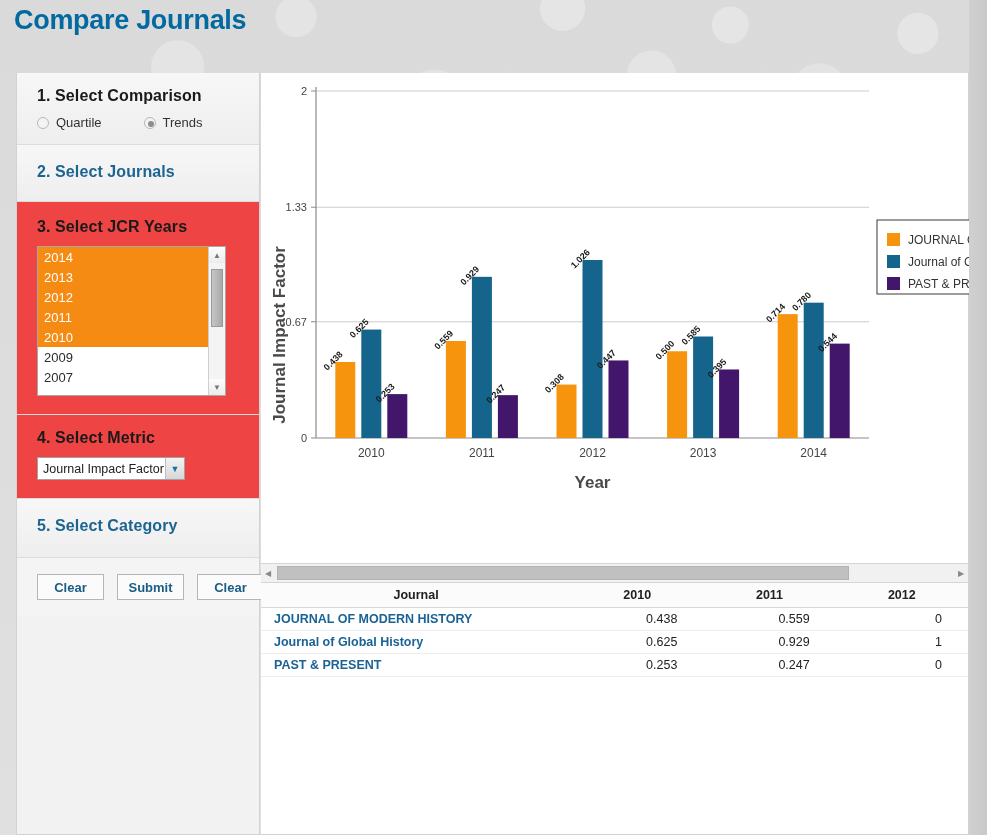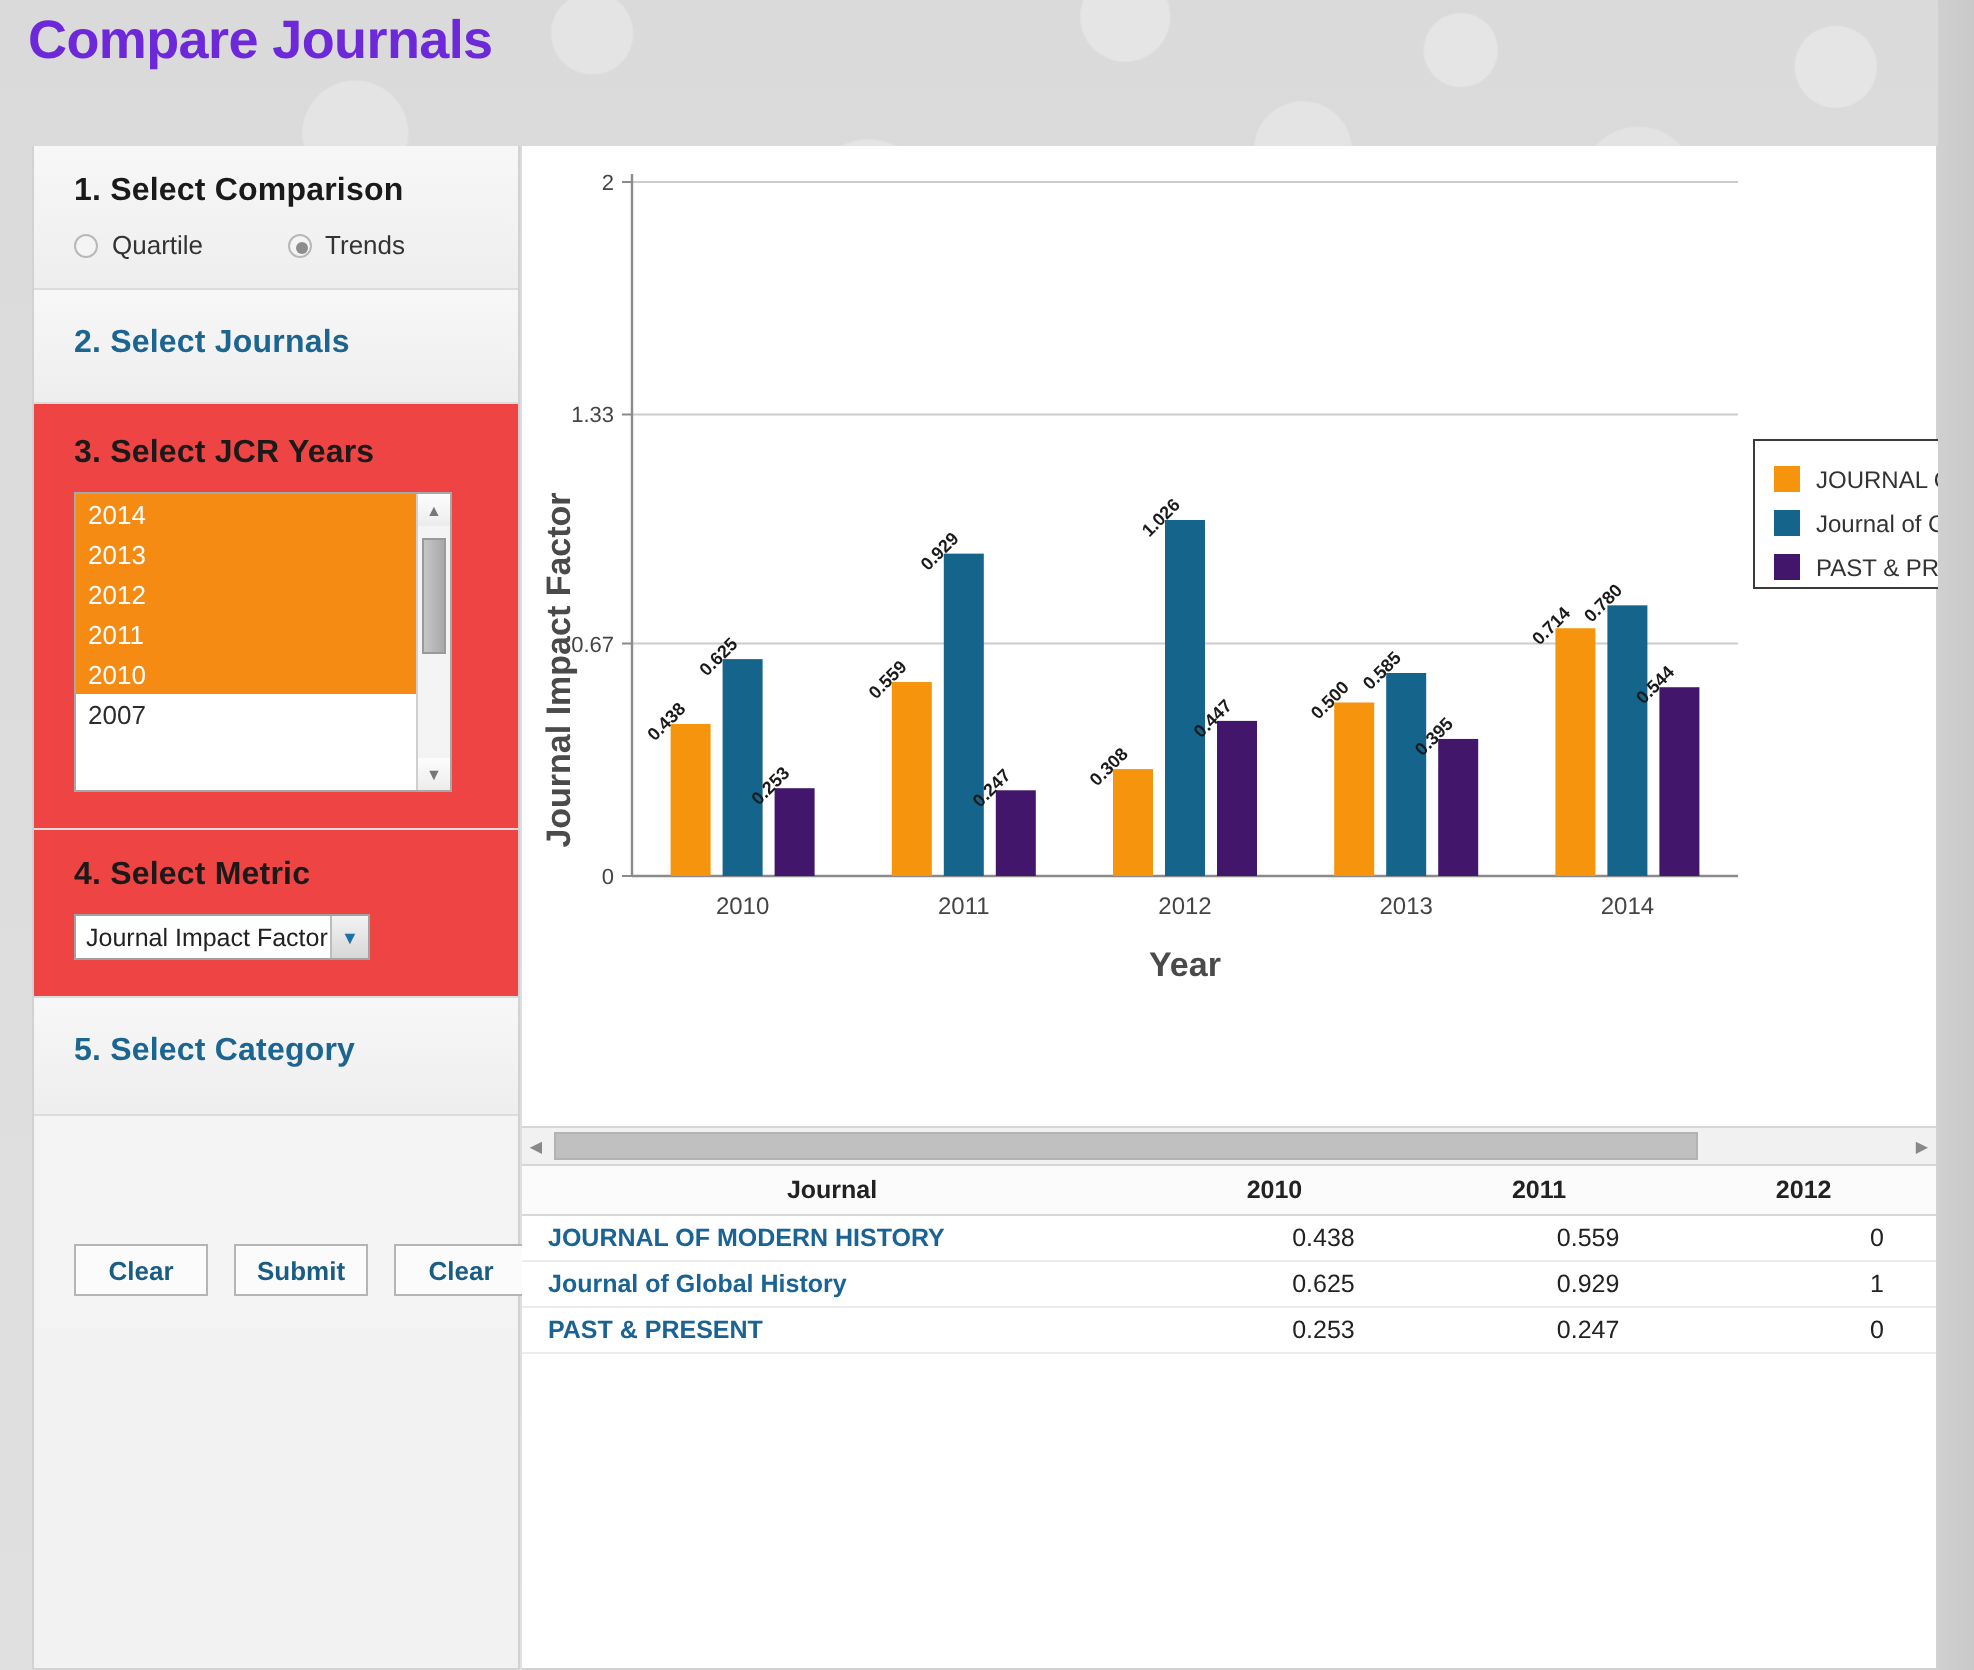--- a/index.html
+++ b/index.html
@@ -24,21 +24,21 @@
       radial-gradient(circle at 74% 3%, #e5e5e5 0 18px, transparent 19px),
       radial-gradient(circle at 83% 11%, #e3e3e3 0 28px, transparent 29px),
       radial-gradient(circle at 93% 4%, #e5e5e5 0 20px, transparent 21px),
       radial-gradient(circle at 8% 15%, #e5e5e5 0 16px, transparent 17px),
       radial-gradient(circle at 97% 16%, #e4e4e4 0 22px, transparent 23px),
       linear-gradient(#dadada, #e0e0e0);
     z-index:0;
   }
   #page-title{
     position:absolute; left:14px; top:5px;
-    font-size:27px; font-weight:bold; color:#6d28d9;
+    font-size:27px; font-weight:bold; color:#0369a1;
     letter-spacing:-0.3px;
     z-index:3;
   }
 
   
   #app-body{
     position:absolute; left:16px; top:73px;
     width:953px; height:780px;
     z-index:2;
   }
@@ -112,21 +112,20 @@
   }
 
   
   .btn-row{ display:flex; gap:13px; padding:16px 20px; background:#f4f4f4;}
   .btn{
     min-width:67px; height:26px; padding:0 12px;
     border:1px solid #b5b5b5; background:#fbfbfb;
     color:#1b5c84; font-size:13px; font-weight:bold;
     display:flex; align-items:center; justify-content:center;
     cursor:pointer;
-    margin-top:48px;
   }
 
   
   #content{
     position:absolute; left:245px; top:0;
     width:708px; height:762px;
     background:#ffffff;
     border:1px solid #d2d2d2; border-left:none; border-top:none;
   }
   #chart-panel{ position:relative; width:708px; height:490px; }
@@ -201,20 +200,21 @@
 
     <div class="side-sec plain" style="padding-top:16px;padding-bottom:18px">
       <div class="sec-title">3. Select JCR Years</div>
       <div class="listbox">
         <div class="lb-items">
           <div class="lb-item sel">2014</div>
           <div class="lb-item sel">2013</div>
           <div class="lb-item sel">2012</div>
           <div class="lb-item sel">2011</div>
           <div class="lb-item sel">2010</div>
+          <div class="lb-item">2009</div>
           <div class="lb-item">2007</div>
         </div>
         <div class="lb-scroll">
           <div class="lb-arrow">▲</div>
           <div class="lb-thumb"></div>
           <div class="lb-arrow bot">▼</div>
         </div>
       </div>
     </div>
 

